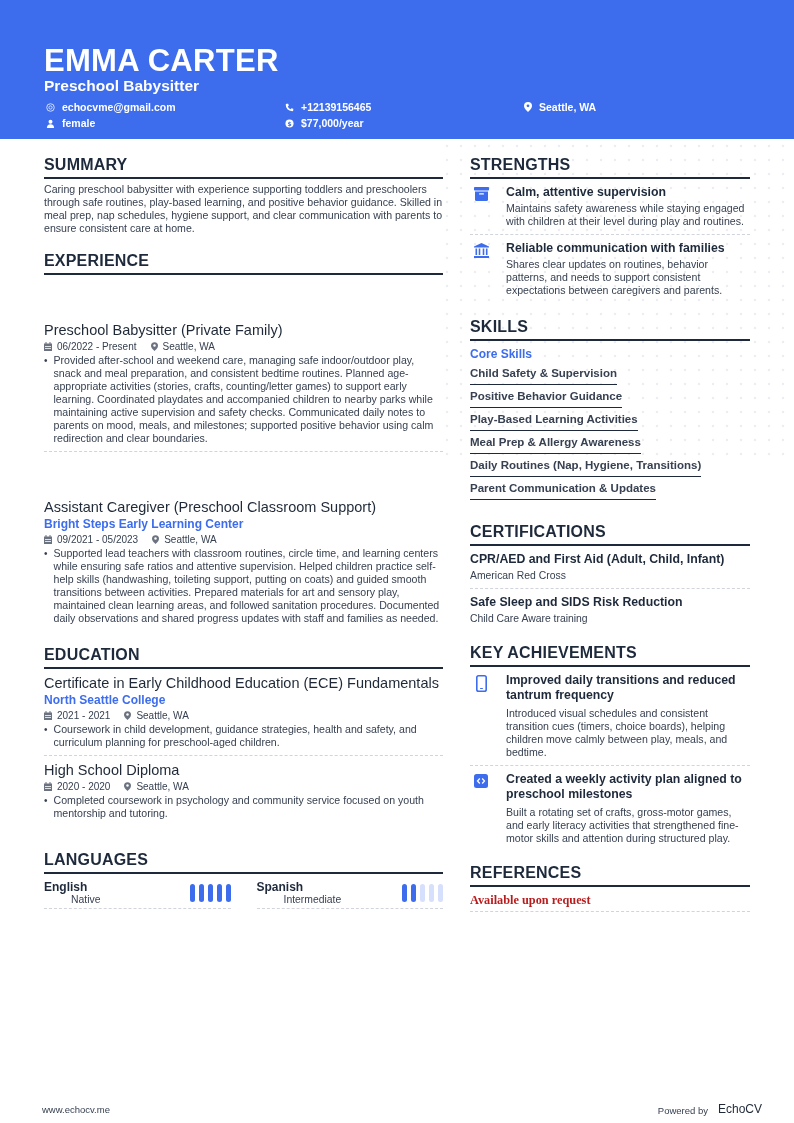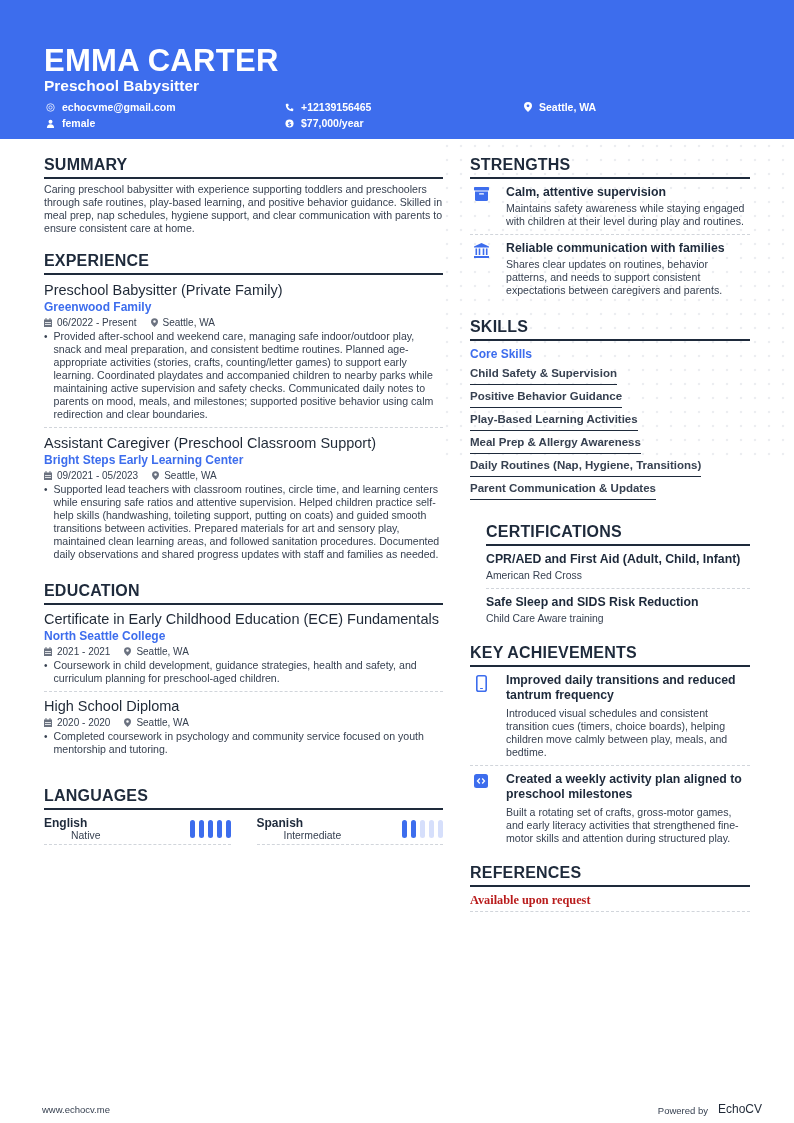--- a/index.html
+++ b/index.html
@@ -17,21 +17,21 @@
     background-size: 14px 14px; pointer-events: none; }
 
   .col-left { position: absolute; left: 44px; top: 155px; width: 399px; }
   .col-right { position: absolute; left: 470px; top: 155px; width: 280px; }
 
   .sec-title { font-size: 16px; font-weight: 700; color: #1e2a3b; line-height: 20px; padding-bottom: 2px; border-bottom: 2px solid #1e2a3b; letter-spacing: 0.2px; }
   .para { font-size: 10.6px; color: #374151; line-height: 13px; }
 
   .summary-text { margin-top: 4px; margin-bottom: 16px; }
 
-  .exp-item { padding: 6px 0 6px 0; border-bottom: 1px dashed #d1d5db; }
+  .exp-item { padding: 6px 0 6px 0; border-bottom: 1px dashed #d1d5db; margin-top: 40px; }
   .exp-item.last { border-bottom: none; }
   .exp-role { font-size: 14.5px; color: #1f2937; line-height: 18px; }
   .exp-org { font-size: 12px; font-weight: 700; color: #3d6ded; line-height: 15px; margin-top: 1px; }
   .meta { display: flex; gap: 14px; font-size: 10px; color: #374151; line-height: 13px; margin-top: 1px; }
   .meta span { display: inline-flex; align-items: center; gap: 5px; }
   .bullet { display: flex; gap: 6px; margin-top: 1px; }
   .bullet .dot { font-size: 10px; line-height: 13px; color: #374151; }
 
   .edu-item { padding: 5px 0 6px 0; border-bottom: 1px dashed #d1d5db; }
   .edu-item.last { border-bottom: none; }
@@ -124,21 +124,20 @@
   <section>
     <h2 class="sec-title">SUMMARY</h2>
     <p class="para summary-text">Caring preschool babysitter with experience supporting toddlers and preschoolers through safe routines, play-based learning, and positive behavior guidance. Skilled in meal prep, nap schedules, hygiene support, and clear communication with parents to ensure consistent care at home.</p>
   </section>
 
   <section>
     <h2 class="sec-title">EXPERIENCE</h2>
 
     <div class="exp-item">
       <div class="exp-role">Preschool Babysitter (Private Family)</div>
-      <div class="exp-org">Greenwood Family</div>
       <div class="meta">
         <span>
           <svg width="8" height="9" viewBox="0 0 8 9">
               <rect x="0" y="1.5" width="8" height="7.5" fill="#6b7280"></rect>
               <rect x="1.5" y="0" width="1" height="2" fill="#6b7280"></rect>
               <rect x="5.5" y="0" width="1" height="2" fill="#6b7280"></rect>
               <rect x="1" y="4" width="6" height="0.8" fill="#fff"></rect>
               <rect x="1" y="6" width="6" height="0.8" fill="#fff"></rect>
             </svg>
           <span>06/2022 - Present</span>
@@ -321,21 +320,21 @@
     <div class="skill-wrap">
       <span class="skill">Child Safety &amp; Supervision</span>
       <span class="skill">Positive Behavior Guidance</span>
       <span class="skill">Play-Based Learning Activities</span>
       <span class="skill">Meal Prep &amp; Allergy Awareness</span>
       <span class="skill">Daily Routines (Nap, Hygiene, Transitions)</span>
       <span class="skill">Parent Communication &amp; Updates</span>
     </div>
   </section>
 
-  <section style="margin-top:22px;margin-left:16px;">
+  <section style="margin-top:22px;">
     <h2 class="sec-title">CERTIFICATIONS</h2>
     <div class="cert-item">
       <div class="cert-title">CPR/AED and First Aid (Adult, Child, Infant)</div>
       <div class="cert-org">American Red Cross</div>
     </div>
     <div class="cert-item last">
       <div class="cert-title">Safe Sleep and SIDS Risk Reduction</div>
       <div class="cert-org">Child Care Aware training</div>
     </div>
   </section>

